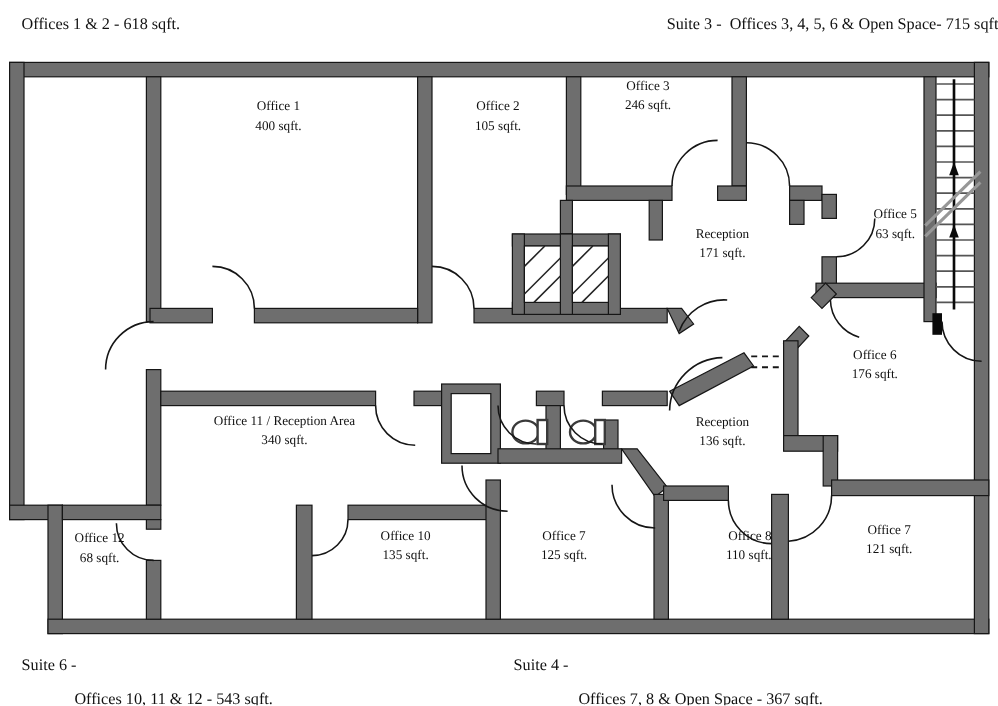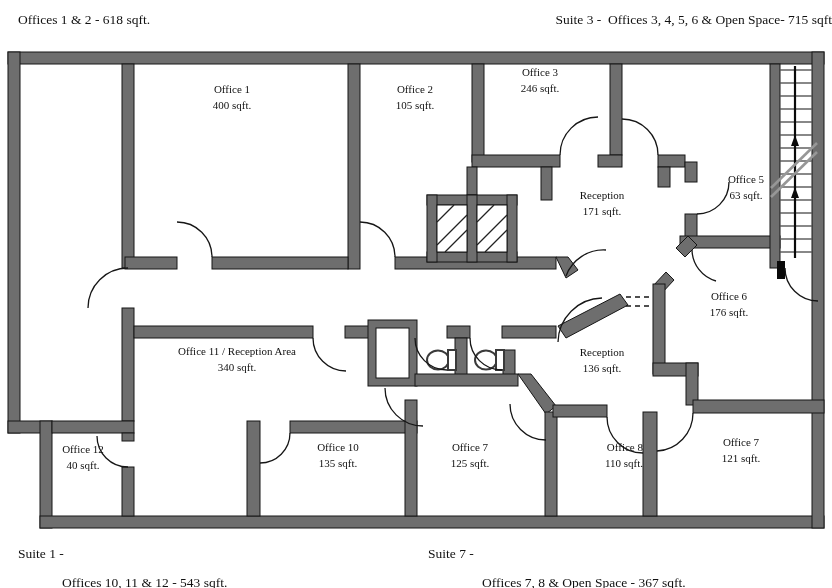--- a/index.html
+++ b/index.html
@@ -174,27 +174,27 @@
       <path class="arc" d="M607,417 A36,36 0 0 0 643,453"></path>
       <path class="arc" d="M693,413 A38,38 0 0 1 657,451"></path>
       <path class="arc" d="M385,388 A38,38 0 0 0 423,426"></path>
     </g>
   </svg>
 
   <div class="anno" style="left:18px; top:12px;">Offices 1 &amp; 2 - 618 sqft.</div>
 
   <div class="anno" style="right:28px; top:12px; text-align:left;">Suite 3 -  Offices 3, 4, 5, 6 &amp; Open Space- 715 sqft</div>
 
-  <div class="anno" style="left:18px; top:546px;">Suite 1 -</div>
+  <div class="anno" style="left:18px; top:546px;">Suite 6 -</div>
   <div class="anno-lines" style="left:62px; top:535px;">
     <span style="display:block">Offices 10, 11 &amp; 12 - 543 sqft.</span>
     
   </div>
 
-  <div class="anno" style="left:428px; top:546px;">Suite 7 -</div>
+  <div class="anno" style="left:428px; top:546px;">Suite 4 -</div>
   <div class="anno-lines" style="left:482px; top:535px;">
     <span style="display:block">Offices 7, 8 &amp; Open Space - 367 sqft.</span>
     
   </div>
 
 
   <div class="room-label" style="left:177px; top:82px;">
     <span class="rl-name">Office 1</span>
     <span class="rl-area">400 sqft.</span>
   </div>
@@ -230,21 +230,21 @@
     <span class="rl-area">136 sqft.</span>
   </div>
 
   <div class="room-label" style="left:177px; top:344px; width:120px;">
     <span class="rl-name">Office 11 / Reception Area</span>
     <span class="rl-area">340 sqft.</span>
   </div>
 
   <div class="room-label" style="left:28px; top:442px;">
     <span class="rl-name">Office 12</span>
-    <span class="rl-area">40 sqft.</span>
+    <span class="rl-area">68 sqft.</span>
   </div>
 
   <div class="room-label" style="left:283px; top:440px;">
     <span class="rl-name">Office 10</span>
     <span class="rl-area">135 sqft.</span>
   </div>
 
   <div class="room-label" style="left:415px; top:440px;">
     <span class="rl-name">Office 7</span>
     <span class="rl-area">125 sqft.</span>

